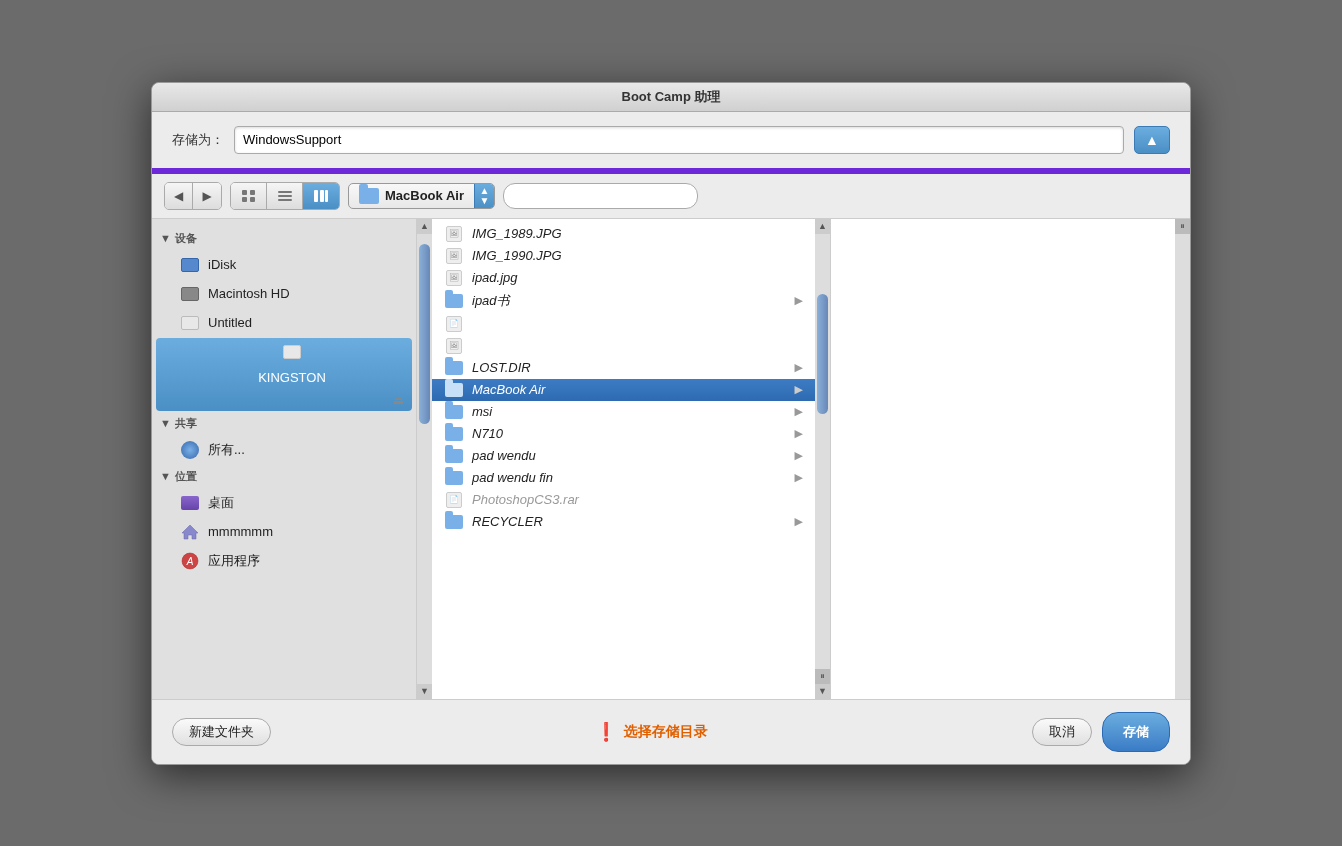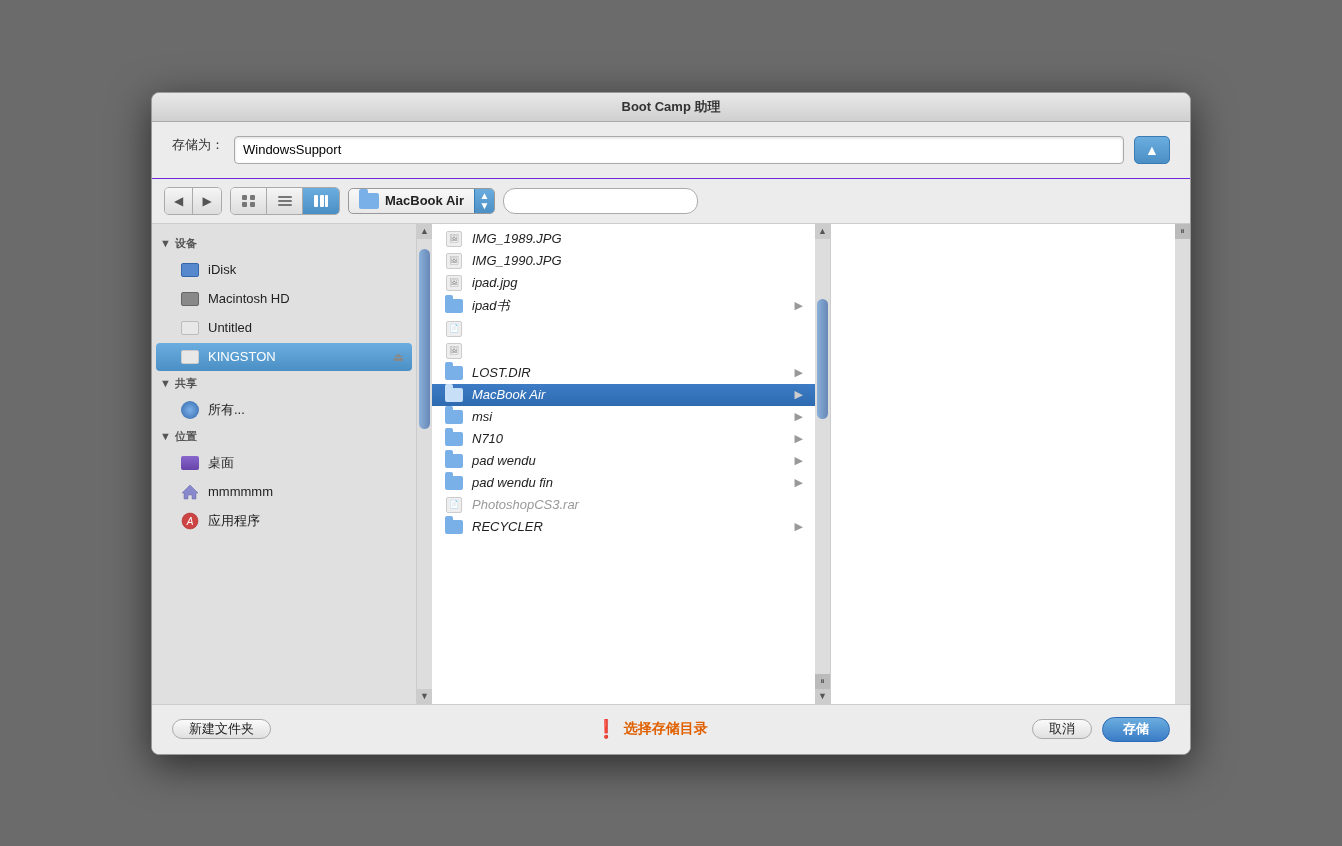--- a/index.html
+++ b/index.html
@@ -32,24 +32,24 @@
       border: 1px solid #999;
       border-radius: 8px;
       box-shadow: 0 10px 40px rgba(0,0,0,0.6);
       overflow: hidden;
       position: relative;
     }
 
     
     .save-as-bar {
       display: flex;
-      align-items: flex-start;
+      align-items: center;
       padding: 14px 20px 14px 20px;
       background: #ececec;
-      border-bottom: 1px solid #6d28d9;
+      border-bottom: 6px solid #6d28d9;
       gap: 10px;
     }
     .save-as-label {
       font-size: 13px;
       color: #333;
       white-space: nowrap;
     }
     .save-as-input {
       flex: 1;
       height: 28px;
@@ -223,20 +223,21 @@
       margin: 1px 4px;
     }
     .sidebar-item.selected {
       background: linear-gradient(to bottom, #6baddf, #4a8fc5);
       color: white;
     }
     .sidebar-item.eject {
       display: flex;
       align-items: center;
       justify-content: space-between;
+      flex-direction: column;
     }
     .eject-icon {
       margin-left: auto;
       font-size: 12px;
       color: #888;
     }
     .sidebar-icon {
       width: 20px;
       height: 20px;
       display: flex;
@@ -315,33 +316,33 @@
     
     .footer {
       display: flex;
       align-items: center;
       padding: 12px 20px;
       background: #ececec;
       border-top: 1px solid #ccc;
       gap: 10px;
     }
     .btn-secondary {
-      height: 20px;
+      height: 28px;
       padding: 0 16px;
       background: linear-gradient(to bottom, #fafafa, #e0e0e0);
       border: 1px solid #aaa;
       border-radius: 16px;
       font-size: 13px;
       cursor: pointer;
       color: #222;
       font-family: Liberation Mono, monospace;
     }
 
     .btn-primary {
-      height: 25px;
+      height: 40px;
       padding: 0 20px;
       background: linear-gradient(to bottom, #6baddf, #3a7cc5);
       border: 1px solid #2a6ab5;
       border-radius: 16px;
       font-size: 13px;
       font-weight: bold;
       cursor: pointer;
       color: white;
     }
 

